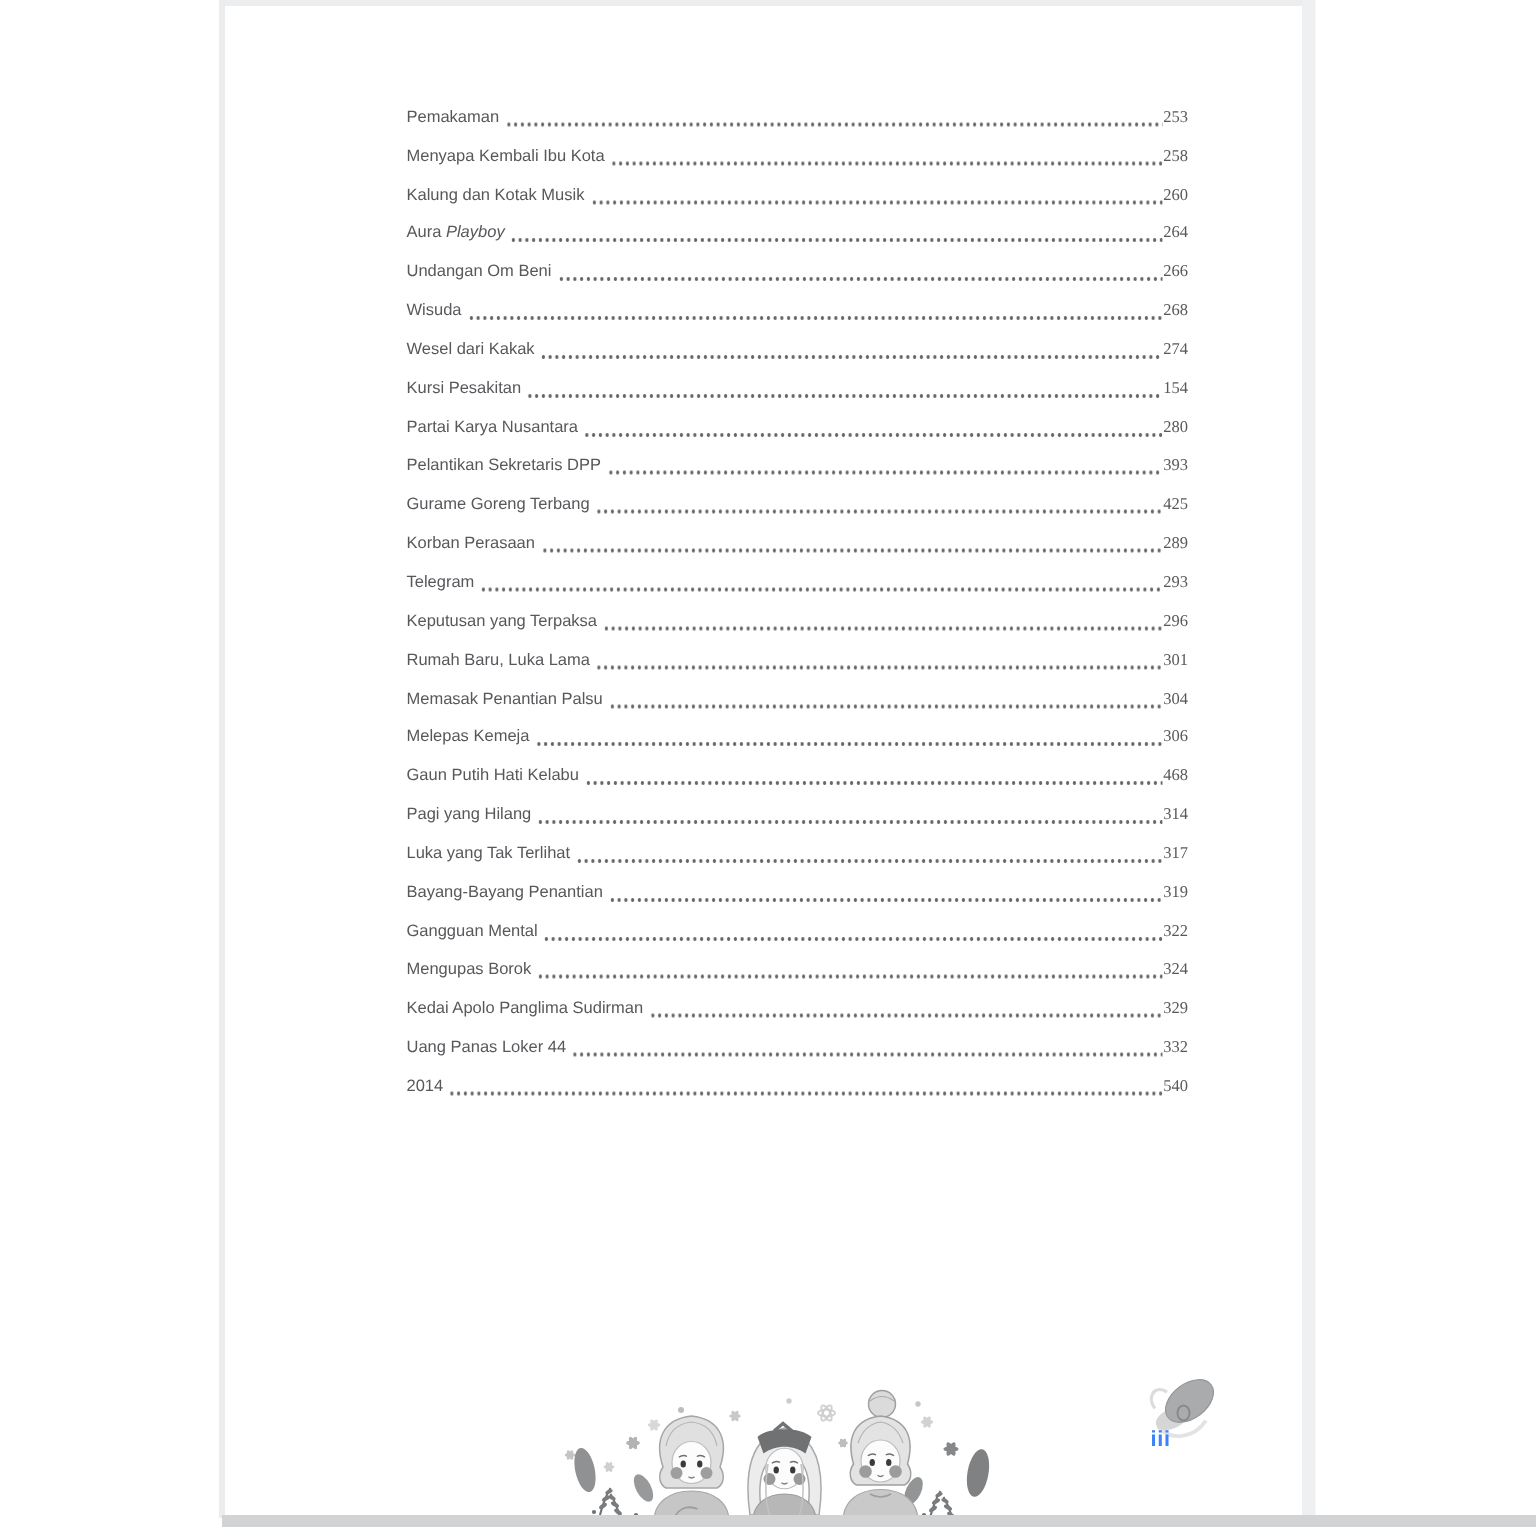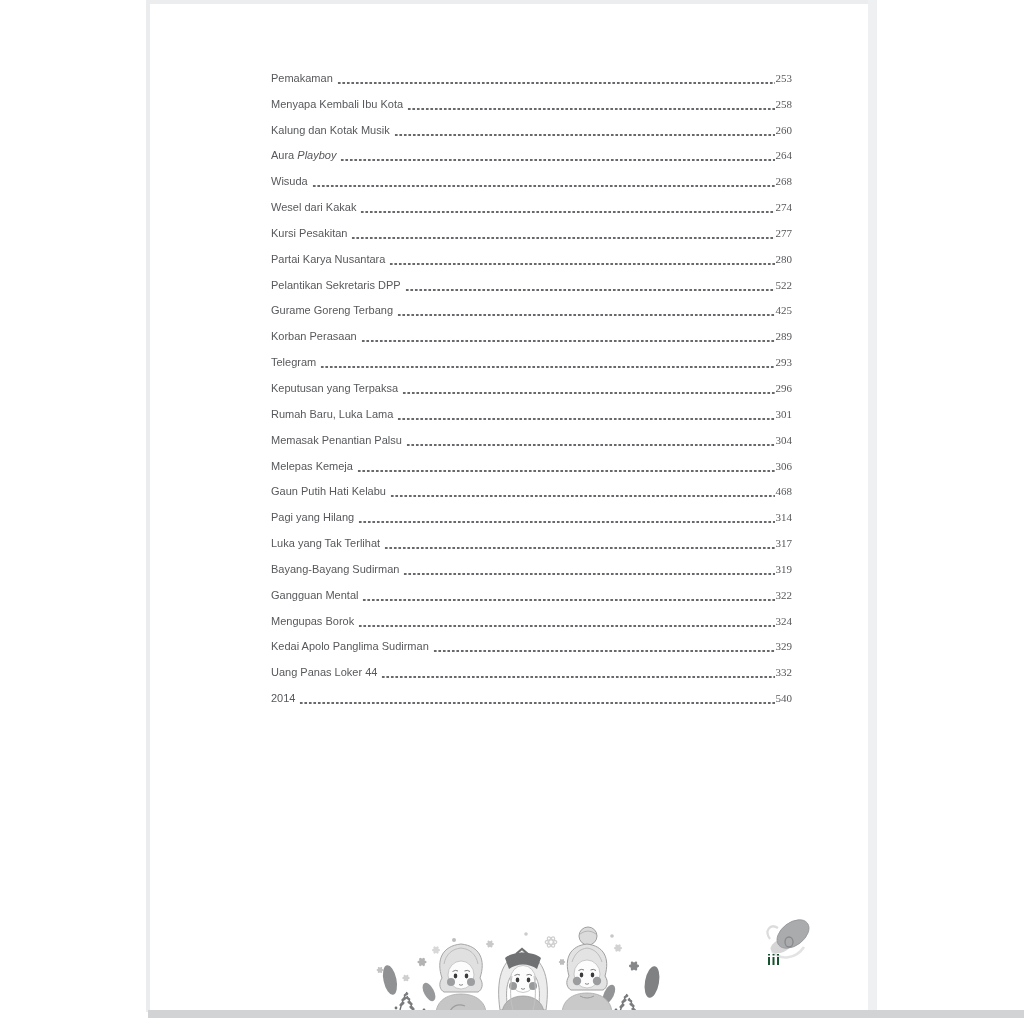--- a/index.html
+++ b/index.html
@@ -71,21 +71,21 @@
     height: 50px;
     z-index: 2;
   }
   .folio {
     position: absolute;
     left: 617px; 
     top: 948px;
     font-size: 14.5px;
     font-weight: bold;
     letter-spacing: 0.5px;
-    color: #14532d;
+    color: #3b82f6;
     z-index: 3;
   }
 </style>
 </head>
 <body>
 
 <div class="edge edge-top"></div>
 <div class="edge edge-left"></div>
 <div class="edge edge-right"></div>
 <div class="edge edge-bottom"></div>
@@ -110,49 +110,54 @@
       <span class="toc-leader"></span>
       <span class="toc-page">260</span>
     </div>
 
     <div class="toc-row">
       <span class="toc-title"><span class="t-pre">Aura </span><i class="t-it">Playboy</i></span>
       <span class="toc-leader"></span>
       <span class="toc-page">264</span>
     </div>
 
+    <div class="toc-row">
+      <span class="toc-title"><span class="t-pre">Undangan Om Beni </span></span>
+      <span class="toc-leader"></span>
+      <span class="toc-page">266</span>
+    </div>
 
     <div class="toc-row">
       <span class="toc-title"><span class="t-pre">Wisuda </span></span>
       <span class="toc-leader"></span>
       <span class="toc-page">268</span>
     </div>
 
     <div class="toc-row">
       <span class="toc-title"><span class="t-pre">Wesel dari Kakak </span></span>
       <span class="toc-leader"></span>
       <span class="toc-page">274</span>
     </div>
 
     <div class="toc-row">
       <span class="toc-title"><span class="t-pre">Kursi Pesakitan </span></span>
       <span class="toc-leader"></span>
-      <span class="toc-page">277</span>
+      <span class="toc-page">154</span>
     </div>
 
     <div class="toc-row">
       <span class="toc-title"><span class="t-pre">Partai Karya Nusantara </span></span>
       <span class="toc-leader"></span>
       <span class="toc-page">280</span>
     </div>
 
     <div class="toc-row">
       <span class="toc-title"><span class="t-pre">Pelantikan Sekretaris DPP</span></span>
       <span class="toc-leader"></span>
-      <span class="toc-page">522</span>
+      <span class="toc-page">393</span>
     </div>
 
     <div class="toc-row">
       <span class="toc-title"><span class="t-pre">Gurame Goreng Terbang </span></span>
       <span class="toc-leader"></span>
       <span class="toc-page">425</span>
     </div>
 
     <div class="toc-row">
       <span class="toc-title"><span class="t-pre">Korban Perasaan</span></span>
@@ -203,21 +208,21 @@
       <span class="toc-page">314</span>
     </div>
 
     <div class="toc-row">
       <span class="toc-title"><span class="t-pre">Luka yang Tak Terlihat</span></span>
       <span class="toc-leader"></span>
       <span class="toc-page">317</span>
     </div>
 
     <div class="toc-row">
-      <span class="toc-title"><span class="t-pre">Bayang-Bayang Sudirman </span></span>
+      <span class="toc-title"><span class="t-pre">Bayang-Bayang Penantian </span></span>
       <span class="toc-leader"></span>
       <span class="toc-page">319</span>
     </div>
 
     <div class="toc-row">
       <span class="toc-title"><span class="t-pre">Gangguan Mental </span></span>
       <span class="toc-leader"></span>
       <span class="toc-page">322</span>
     </div>
 

